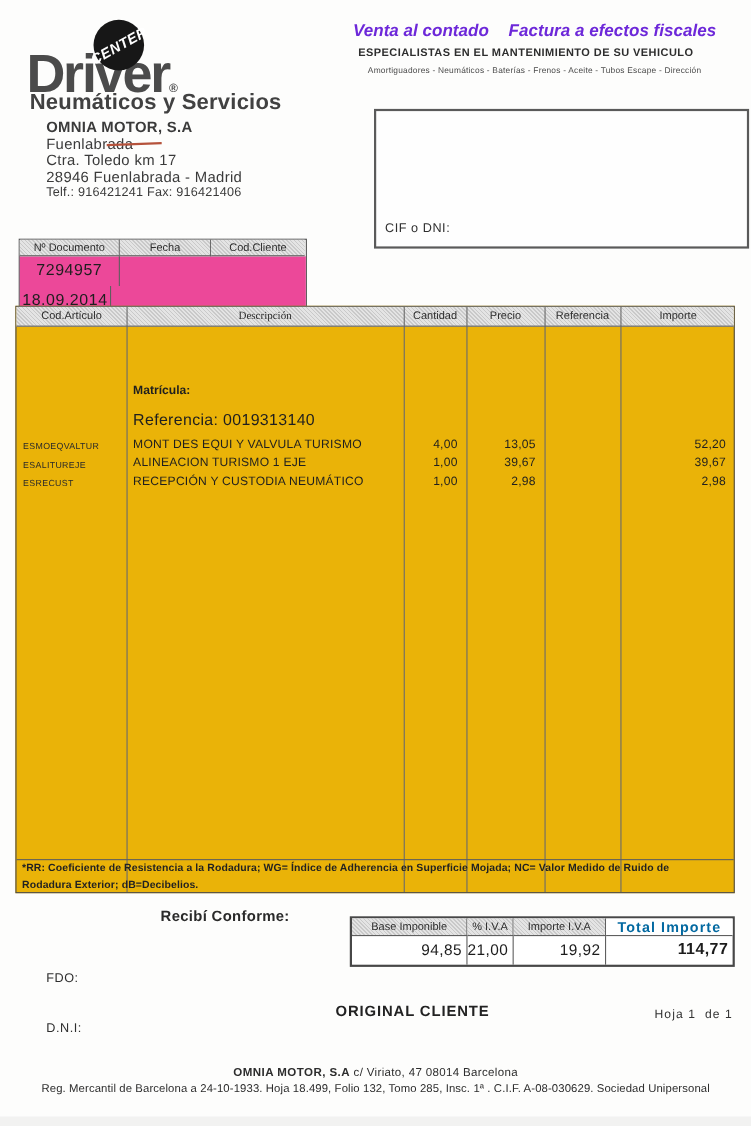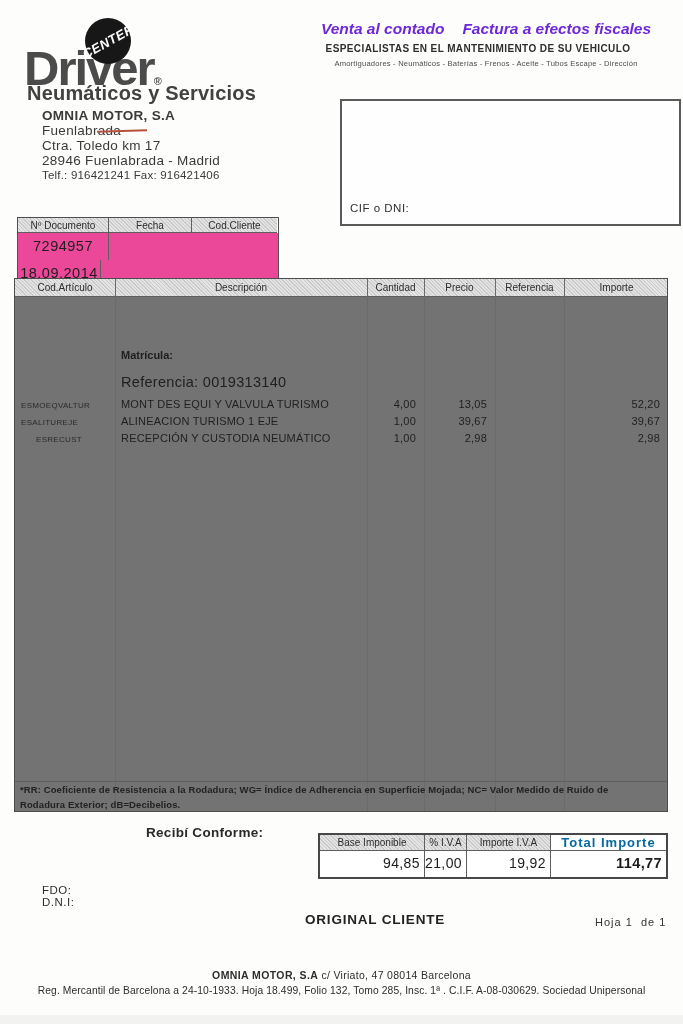--- a/index.html
+++ b/index.html
@@ -72,21 +72,21 @@
     border-right:1px solid #5f5f5f; border-bottom:1px solid #5f5f5f; overflow:hidden;
   }
   .doc-table .vrow { display:flex; background:#ec4899;flex-direction:column; }
   .doc-table .vcell {
     height:27px; font-size:14.5px; color:#1e1e1e; text-align:center; line-height:26px;
     border-right:1px solid #5f5f5f; letter-spacing:0.5px;
   }
   .w1 { width:91px; } .w2 { width:83px; } .w3 { width:85px; border-right:none !important; }
 
   
-  .items-table { left:14px; top:278px; width:654px; height:534px; border:1.5px solid #4d4d4d; background:#737373; }
+  .items-table { left:14px; top:278px; width:654px; height:534px; border:1.5px solid #4d4d4d; background:#eab308; }
   .it-vline { position:absolute; top:0; bottom:0; width:1px; background:#6b6b6b; }
   .it-header { position:absolute; left:0; top:0; right:0; height:18px; border-bottom:1px solid #5f5f5f; }
   .it-hcell { position:absolute; top:0; height:18px; font-size:10px; color:#2d2d2d; text-align:center; line-height:18px; }
   .it-text { position:absolute; color:#1f1f1f; white-space:nowrap;margin-top:48px; }
   .matricula { font-weight:bold; font-size:11px; }
   .referencia { font-size:14.5px; letter-spacing:0.3px; }
   .it-code { font-size:8px; letter-spacing:0.3px; color:#2a2a2a; }
   .it-desc { font-size:11px; letter-spacing:0.2px; }
   .it-num  { font-size:11px; text-align:right; letter-spacing:0.2px; }
   .note-sep { position:absolute; left:0; right:0; top:502px; height:1px; background:#5f5f5f; }
@@ -110,21 +110,21 @@
   .totals .vrow { display:flex; }
   .totals .vcell {
     height:26px; font-size:14px; color:#1c1c1c; text-align:right; line-height:24px;
     border-right:1px solid #5f5f5f; padding-right:4px; letter-spacing:0.4px;
   }
   .tw1 { width:105px; } .tw2 { width:42px; } .tw3 { width:84px; } .tw4 { width:115px; border-right:none !important; }
   .totals .vcell.total-v { font-weight:bold; font-size:14.5px; }
 
   
   .fdo { left:42px; top:884px; font-size:11.5px; color:#2e2e2e; letter-spacing:0.5px; }
-  .dni { left:42px; top:896px; font-size:11.5px; color:#2e2e2e; letter-spacing:0.5px; }
+  .dni { left:42px; top:929px; font-size:11.5px; color:#2e2e2e; letter-spacing:0.5px; }
   .original { left:305px; top:912px; font-size:13.5px; font-weight:bold; color:#222; letter-spacing:0.8px; }
   .hoja { left:595px; top:916px; font-size:11px; color:#333; letter-spacing:1px; white-space:pre; }
   .footer1 { left:0; top:969px; width:683px; text-align:center; font-size:10.5px; color:#2d2d2d; letter-spacing:0.3px; }
   .footer1 b { letter-spacing:0.4px; }
   .footer2 { left:0; top:985px; width:683px; text-align:center; font-size:10.3px; color:#2d2d2d; letter-spacing:0.1px; white-space:nowrap; }
   .scan-edge { left:0; top:1015px; width:683px; height:9px; background:#f2f2f1; }
 </style>
 </head>
 <body>
 
@@ -162,21 +162,21 @@
     <div class="vrow">
       <div class="vcell w1">7294957</div>
       <div class="vcell w2">18.09.2014</div>
       <div class="vcell w3"></div>
     </div>
   </div>
 
   <div class="abs items-table">
     <div class="it-header hatch">
       <div class="it-hcell" style="left:0;width:100px;">Cod.Artículo</div>
-      <div class="it-hcell" style="left:100px;width:252px;">Descripción</div>
+      <div class="it-hcell" style="left:100px;width:252px;font-family:Liberation Serif, serif;">Descripción</div>
       <div class="it-hcell" style="left:352px;width:57px;">Cantidad</div>
       <div class="it-hcell" style="left:409px;width:71px;">Precio</div>
       <div class="it-hcell" style="left:480px;width:69px;">Referencia</div>
       <div class="it-hcell" style="left:549px;width:105px;">Importe</div>
     </div>
     <div class="it-vline" style="left:100px;"></div>
     <div class="it-vline" style="left:352px;"></div>
     <div class="it-vline" style="left:409px;"></div>
     <div class="it-vline" style="left:480px;"></div>
     <div class="it-vline" style="left:549px;"></div>
@@ -191,21 +191,21 @@
     <div class="it-text it-num" style="left:480px;top:71px;width:61px;"></div>
     <div class="it-text it-num" style="left:549px;top:71px;width:96px;">52,20</div>
 
     <div class="it-text it-code" style="left:6px;top:91px;">ESALITUREJE</div>
     <div class="it-text it-desc" style="left:106px;top:88px;">ALINEACION TURISMO 1 EJE</div>
     <div class="it-text it-num" style="left:352px;top:88px;width:49px;">1,00</div>
     <div class="it-text it-num" style="left:409px;top:88px;width:63px;">39,67</div>
     <div class="it-text it-num" style="left:480px;top:88px;width:61px;"></div>
     <div class="it-text it-num" style="left:549px;top:88px;width:96px;">39,67</div>
 
-    <div class="it-text it-code" style="left:21px;top:108px;">ESRECUST</div>
+    <div class="it-text it-code" style="left:6px;top:108px;">ESRECUST</div>
     <div class="it-text it-desc" style="left:106px;top:105px;">RECEPCIÓN Y CUSTODIA NEUMÁTICO</div>
     <div class="it-text it-num" style="left:352px;top:105px;width:49px;">1,00</div>
     <div class="it-text it-num" style="left:409px;top:105px;width:63px;">2,98</div>
     <div class="it-text it-num" style="left:480px;top:105px;width:61px;"></div>
     <div class="it-text it-num" style="left:549px;top:105px;width:96px;">2,98</div>
 
     <div class="note-sep"></div>
     <div class="footnote" style="top:505px;">*RR: Coeficiente de Resistencia a la Rodadura; WG= Índice de Adherencia en Superficie Mojada; NC= Valor Medido de Ruido de</div>
     <div class="footnote" style="top:520px;">Rodadura Exterior; dB=Decibelios.</div>
   </div>

